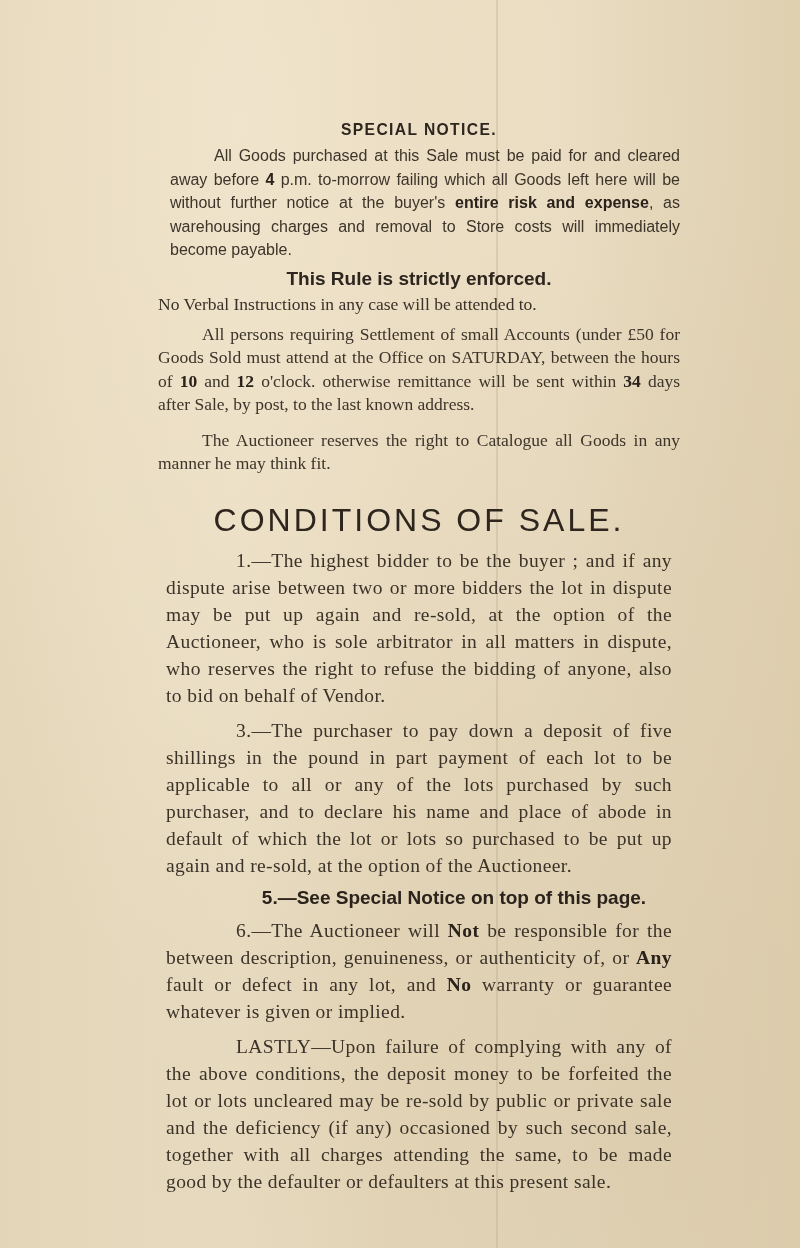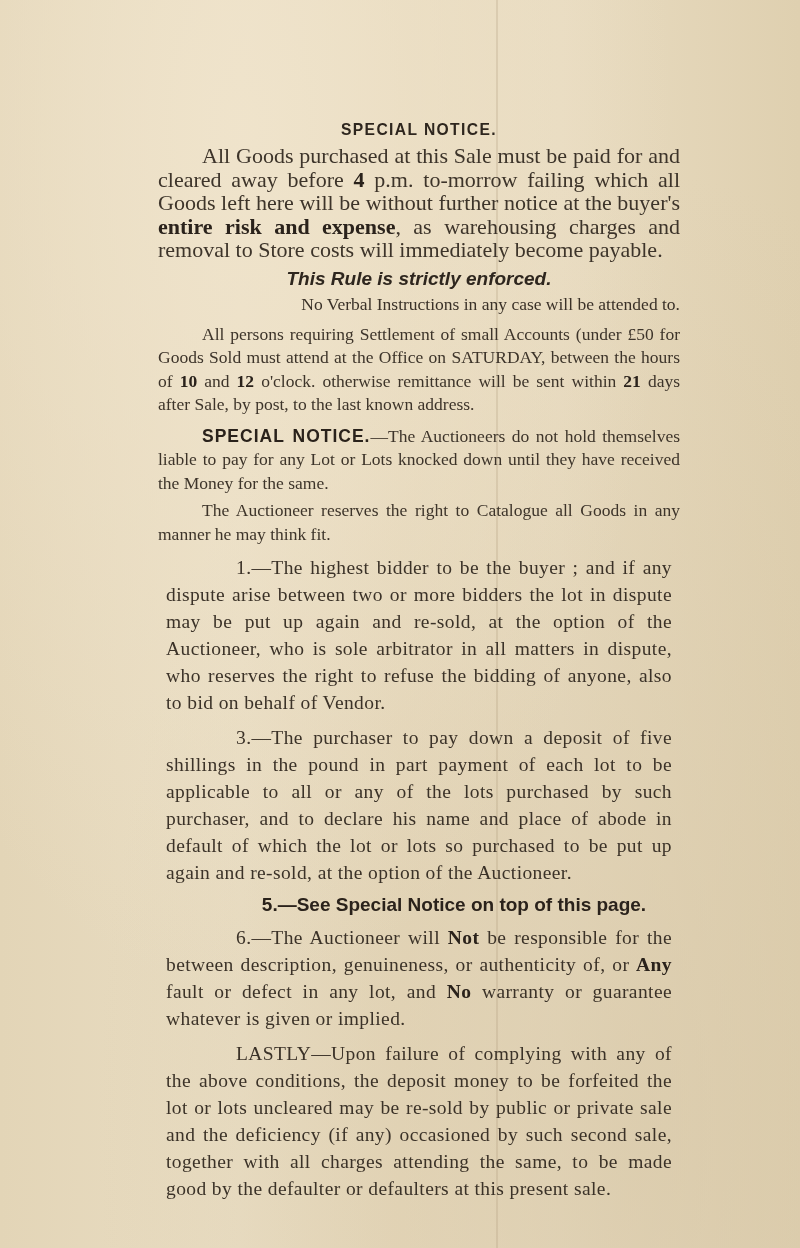--- a/index.html
+++ b/index.html
@@ -32,29 +32,29 @@
       color: #2e261e;
     }
     .para {
       font-size: 17.5px;
       line-height: 23.5px;
       text-align: justify;
       margin: 0;
       color: #3d342a;
     }
     .para.indent { text-indent: 44px; }
-    .narrow { font-family: Liberation Serif, serif; font-size: 22px; transform-origin: left; }
+    .narrow { font-family: Liberation Sans, sans-serif; font-size: 16px; transform-origin: left; margin-left: 12px; }
     .b { font-weight: bold; color: #2a221b; }
     .center-bold {
       text-align: center; font-weight: bold;
       font-family: "Liberation Sans", sans-serif;
-      font-size: 19px; margin: 6px 0 4px 0; color: #2e261e; font-style: italic;
+      font-size: 19px; margin: 6px 0 4px 0; color: #2e261e;
     }
     .center {
-      text-align: right; font-size: 17.5px; margin: 0 0 8px 0;
+      text-align: left; font-size: 17.5px; margin: 0 0 8px 0;
     }
     .big-heading {
       text-align: center;
       font-family: "Liberation Sans", sans-serif;
       font-size: 32px;
       letter-spacing: 3px;
       margin: 26px 0 8px 0;
       color: #2e261e;
     }
     .cond {
@@ -84,33 +84,31 @@
 
   <p class="para indent narrow">
     <span>All Goods purchased at this Sale must be paid for and cleared away before </span><span class="b">4</span><span> p.m. to-morrow failing which all Goods left here will be without further notice at the buyer's </span><span class="b">entire risk and expense</span><span>, as warehousing charges and removal to Store costs will immediately become payable.</span>
   </p>
 
   <div class="center-bold">This Rule is strictly enforced.</div>
 
   <div class="center">No Verbal Instructions in any case will be attended to.</div>
 
   <p class="para indent">
-    <span>All persons requiring Settlement of small Accounts (under £50 for Goods Sold must attend at the Office on SATURDAY, between the hours of </span><span class="b">10</span><span> and </span><span class="b">12</span><span> o'clock. otherwise remittance will be sent within </span><span class="b">21</span><span> days after Sale, by post, to the last known address.</span>
+    <span>All persons requiring Settlement of small Accounts (under £50 for Goods Sold must attend at the Office on SATURDAY, between the hours of </span><span class="b">10</span><span> and </span><span class="b">12</span><span> o'clock. otherwise remittance will be sent within </span><span class="b">34</span><span> days after Sale, by post, to the last known address.</span>
   </p>
 
   <div class="gap"></div>
 
-  <p class="para indent">
-    <span class="b" style="font-family:'Liberation Sans',sans-serif;letter-spacing:1px;">SPECIAL NOTICE.</span><span>—The Auctioneers do not hold themselves liable to pay for any Lot or Lots knocked down until they have received the Money for the same.</span>
-  </p>
 
   <div class="gap" style="height:4px"></div>
 
   <p class="para indent">The Auctioneer reserves the right to Catalogue all Goods in any manner he may think fit.</p>
 
+  <div class="big-heading">CONDITIONS OF SALE.</div>
 
   <p class="cond">1.—The highest bidder to be the buyer ; and if any dispute arise between two or more bidders the lot in dispute may be put up again and re-sold, at the option of the Auctioneer, who is sole arbitrator in all matters in dispute, who reserves the right to refuse the bidding of anyone, also to bid on behalf of Vendor.</p>
   <p class="cond">3.—The purchaser to pay down a deposit of five shillings in the pound in part payment of each lot to be applicable to all or any of the lots purchased by such purchaser, and to declare his name and place of abode in default of which the lot or lots so purchased to be put up again and re-sold, at the option of the Auctioneer.</p>
   <p class="cond-bold">5.—See Special Notice on top of this page.</p>
   <p class="cond">
     <span>6.—The Auctioneer will </span><span class="b">Not</span><span> be responsible for the between description, genuineness, or authenticity of, or </span><span class="b">Any</span><span> fault or defect in any lot, and </span><span class="b">No</span><span> warranty or guarantee whatever is given or implied.</span>
   </p>
   <p class="cond">LASTLY—Upon failure of complying with any of the above conditions, the deposit money to be forfeited the lot or lots uncleared may be re-sold by public or private sale and the deficiency (if any) occasioned by such second sale, together with all charges attending the same, to be made good by the defaulter or defaulters at this present sale.</p>
 
 </div>

